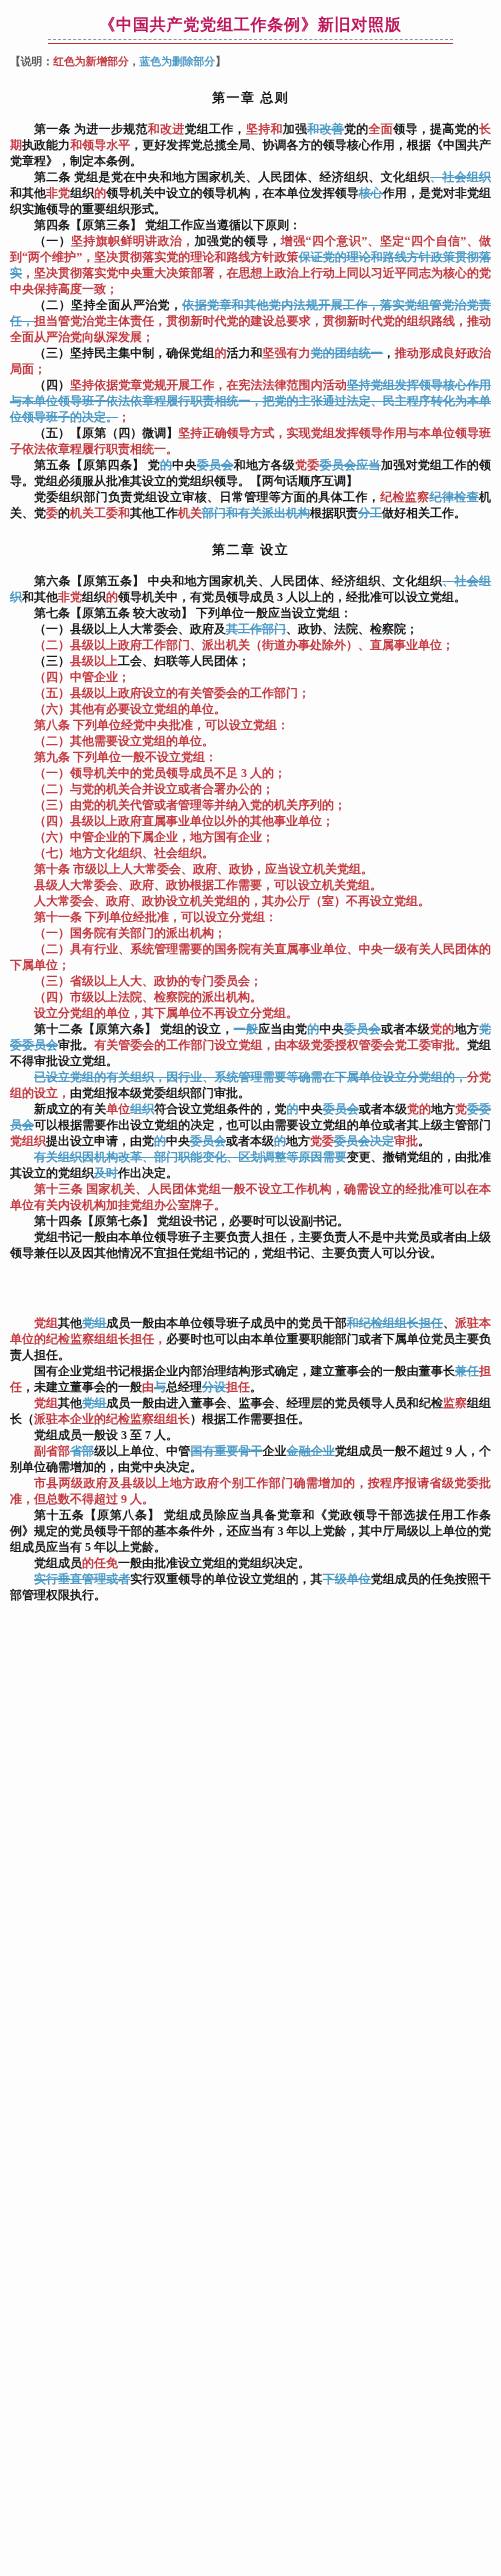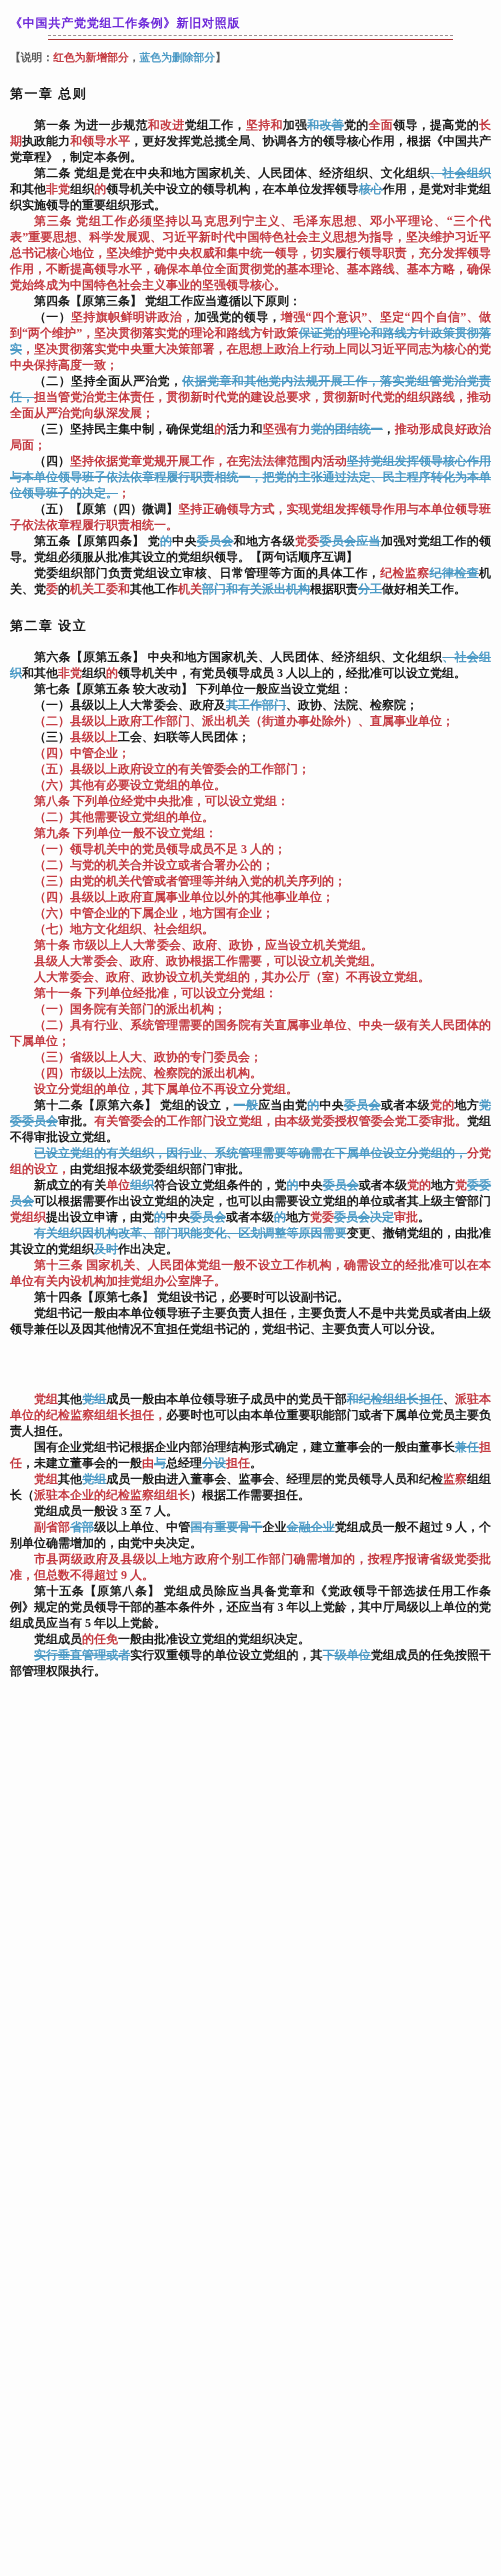--- a/index.html
+++ b/index.html
@@ -7,42 +7,43 @@
     width:501px;
     background:#fdfdfd;
     font-family:"Liberation Serif","DejaVu Serif",serif;
   }
   .page{
     padding:7.7px 10px 18.5px 10px;
     box-sizing:border-box;
     width:501px;
   }
   .doc-title{
-    font-size:12px;
+    text-align:center;
+    font-size:16px;
     font-weight:bold;
-    color:#6d28d9;
+    color:#be185d;
     margin:7.7px 0 3.1px 0;
     letter-spacing:0.8px;
   }
   .title-rule{
     width:84%;
     margin:3.1px auto 10.8px auto;
     height:2.3px;
     border-top:0.8px dashed #9a8f8f;
     border-bottom:1.5px solid #b23434;
   }
   .legend{
     text-align:left;
     font-size:10.8px;
     font-weight:600;
     color:#5a5a5a;
     margin:10.8px 0 4.6px 0;
   }
   .chapter{
-    text-align:left;
+    text-align:center;
     font-size:13px;
     font-weight:bold;
     color:#161616;
     margin:20px 0 14px 0;
     letter-spacing:1.5px;
   }
   .para{
     margin:0;
     text-indent:2em;
     font-size:12px;
@@ -64,21 +65,20 @@
 <body>
 
 <div class="page">
   <div class="doc-title">《中国共产党党组工作条例》新旧对照版</div>
   <div class="title-rule"></div>
   <div class="legend"><span>【说明：</span><span class="s-r" style="text-decoration:none">红色为新增部分</span><span>，</span><span style="color:#4d9bc6">蓝色为删除部分</span><span>】</span></div>
   <div>
       <div class="chapter">第一章  总则</div>
       <p class="para"><span class="s-k">第一条 为进一步规范</span><span class="s-r">和改进</span><span class="s-k">党组工作，</span><span class="s-r">坚持和</span><span class="s-k">加强</span><span class="s-d">和改善</span><span class="s-k">党的</span><span class="s-r">全面</span><span class="s-k">领导，提高党的</span><span class="s-r">长期</span><span class="s-k">执政能力</span><span class="s-r">和领导水平</span><span class="s-k">，更好发挥党总揽全局、协调各方的领导核心作用，根据《中国共产党章程》，制定本条例。</span></p>
       <p class="para"><span class="s-k">第二条 党组是党在中央和地方国家机关、人民团体、经济组织、文化组织</span><span class="s-d">、社会组织</span><span class="s-k">和其他</span><span class="s-r">非党</span><span class="s-k">组织</span><span class="s-r">的</span><span class="s-k">领导机关中设立的领导机构，在本单位发挥领导</span><span class="s-d">核心</span><span class="s-k">作用，是党对非党组织实施领导的重要组织形式。</span></p>
-      <p class="para"><span class="s-r">第三条 党组工作必须坚持以马克思列宁主义、毛泽东思想、邓小平理论、“三个代表”重要思想、科学发展观、习近平新时代中国特色社会主义思想为指导，坚决维护习近平总书记核心地位，坚决维护党中央权威和集中统一领导，切实履行领导职责，充分发挥领导作用，不断提高领导水平，确保本单位全面贯彻党的基本理论、基本路线、基本方略，确保党始终成为中国特色社会主义事业的坚强领导核心。</span></p>
       <p class="para"><span class="s-k">第四条【原第三条】 党组工作应当遵循以下原则：</span></p>
       <p class="para"><span class="s-k">（一）</span><span class="s-r">坚持旗帜鲜明讲政治，</span><span class="s-k">加强党的领导，</span><span class="s-r">增强“四个意识”、坚定“四个自信”、做到“两个维护”，坚决贯彻落实党的理论和路线方针政策</span><span class="s-d">保证党的理论和路线方针政策贯彻落实</span><span class="s-r">，坚决贯彻落实党中央重大决策部署，在思想上政治上行动上同以习近平同志为核心的党中央保持高度一致；</span></p>
       <p class="para"><span class="s-k">（二）坚持全面从严治党，</span><span class="s-d">依据党章和其他党内法规开展工作，落实党组管党治党责任，</span><span class="s-r">担当管党治党主体责任，贯彻新时代党的建设总要求，贯彻新时代党的组织路线，推动全面从严治党向纵深发展；</span></p>
       <p class="para"><span class="s-k">（三）坚持民主集中制，确保党组</span><span class="s-r">的</span><span class="s-k">活力和</span><span class="s-r">坚强有力</span><span class="s-d">党的团结统一</span><span class="s-k">，</span><span class="s-r">推动形成良好政治局面；</span></p>
       <p class="para"><span class="s-k">（四）</span><span class="s-r">坚持依据党章党规开展工作，在宪法法律范围内活动</span><span class="s-d">坚持党组发挥领导核心作用与本单位领导班子依法依章程履行职责相统一，把党的主张通过法定、民主程序转化为本单位领导班子的决定。</span><span class="s-r">；</span></p>
       <p class="para"><span class="s-k">（五）【原第（四）微调】</span><span class="s-r">坚持正确领导方式，实现党组发挥领导作用与本单位领导班子依法依章程履行职责相统一。</span></p>
       <p class="para"><span class="s-k">第五条【原第四条】 党</span><span class="s-d">的</span><span class="s-k">中央</span><span class="s-d">委员会</span><span class="s-k">和地方各级</span><span class="s-r">党委</span><span class="s-d">委员会应当</span><span class="s-k">加强对党组工作的领导。党组必须服从批准其设立的党组织领导。【两句话顺序互调】</span></p>
       <p class="para"><span class="s-k">党委组织部门负责党组设立审核、日常管理等方面的具体工作，</span><span class="s-r">纪检监察</span><span class="s-d">纪律检查</span><span class="s-k">机关、党</span><span class="s-r">委</span><span class="s-k">的</span><span class="s-r">机关工委和</span><span class="s-k">其他工作</span><span class="s-r">机关</span><span class="s-d">部门和有关派出机构</span><span class="s-k">根据职责</span><span class="s-d">分工</span><span class="s-k">做好相关工作。</span></p>
       <div class="chapter">第二章  设立</div>
       <p class="para"><span class="s-k">第六条【原第五条】 中央和地方国家机关、人民团体、经济组织、文化组织</span><span class="s-d">、社会组织</span><span class="s-k">和其他</span><span class="s-r">非党</span><span class="s-k">组织</span><span class="s-r">的</span><span class="s-k">领导机关中，有党员领导成员 3 人以上的，经批准可以设立党组。</span></p>

